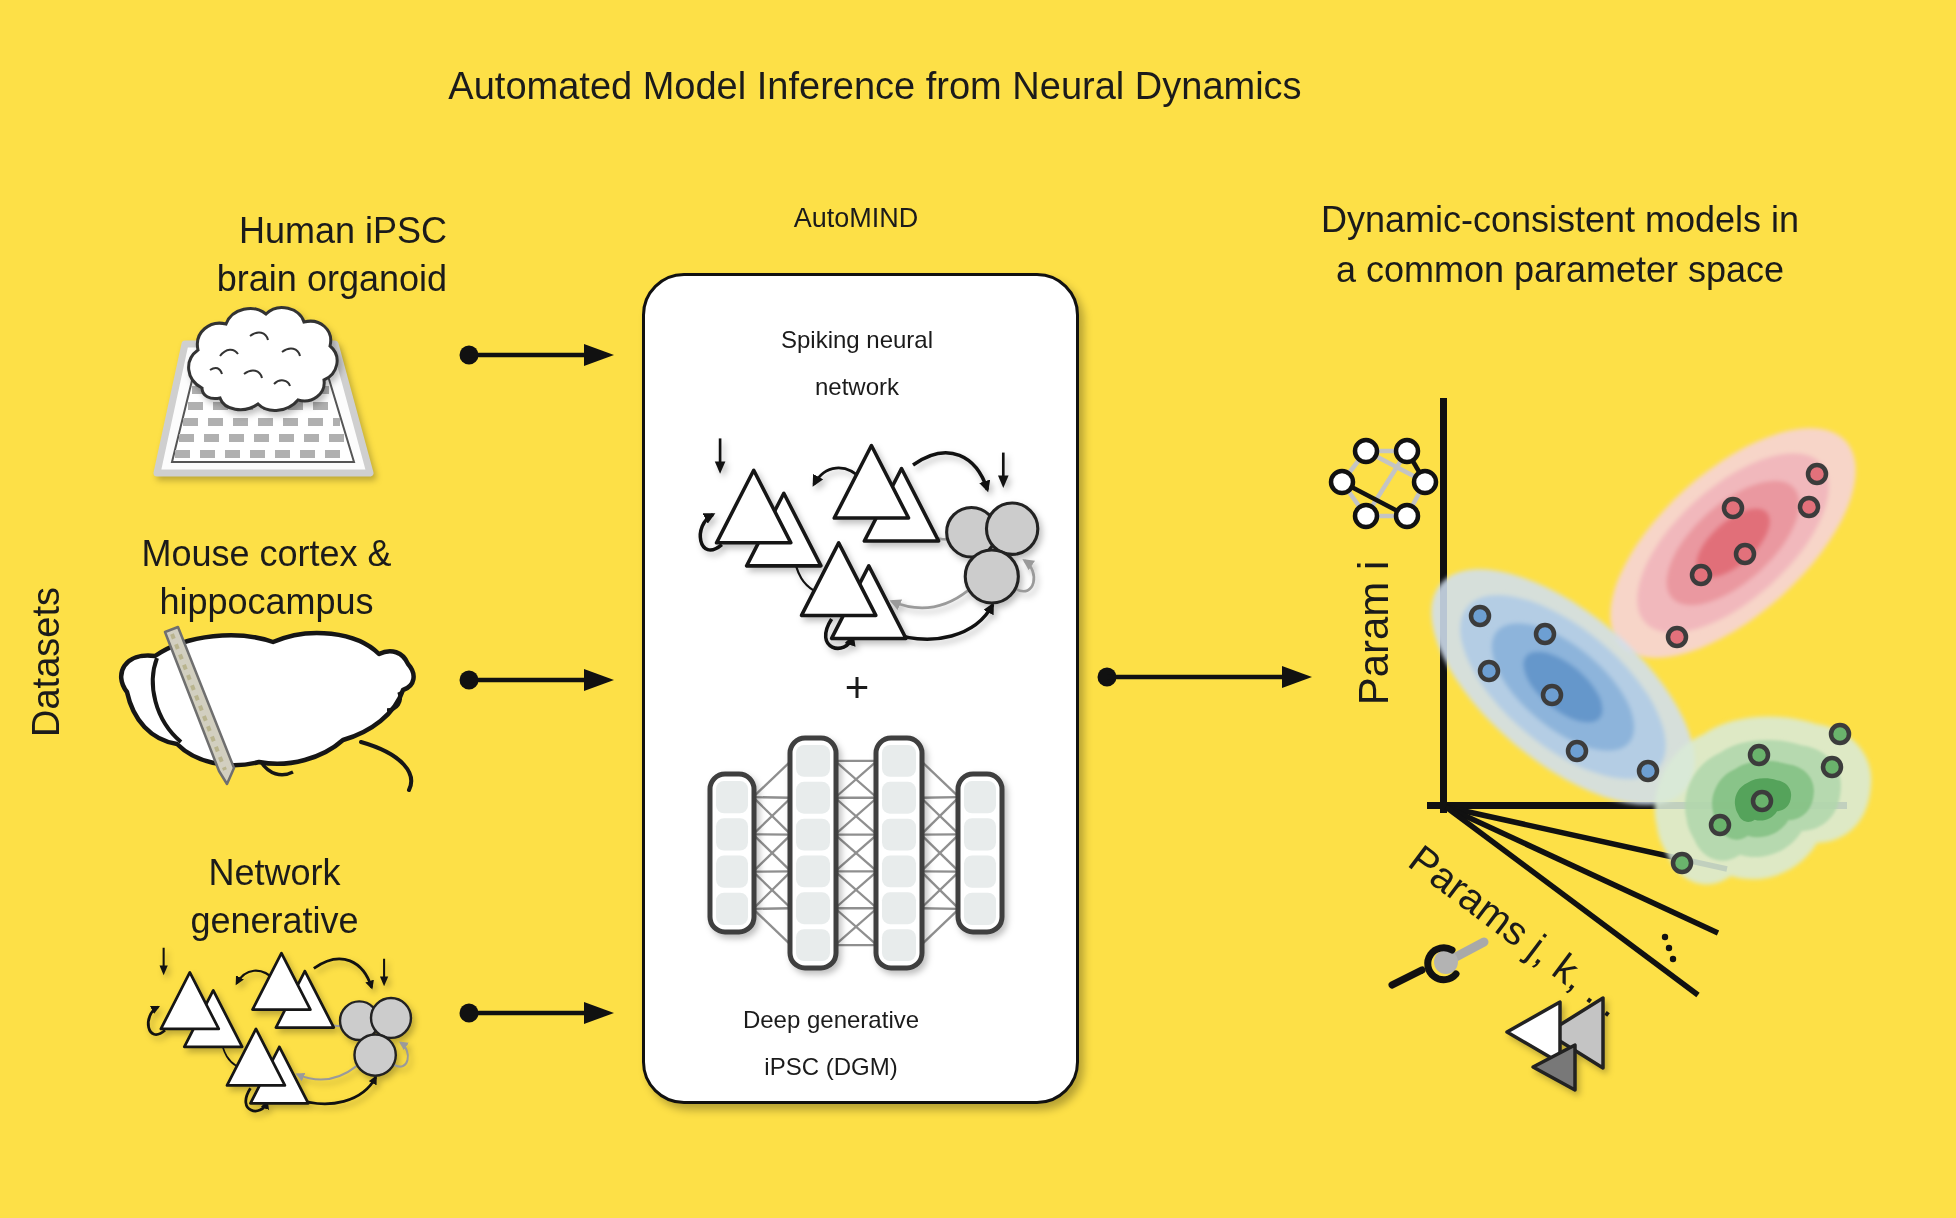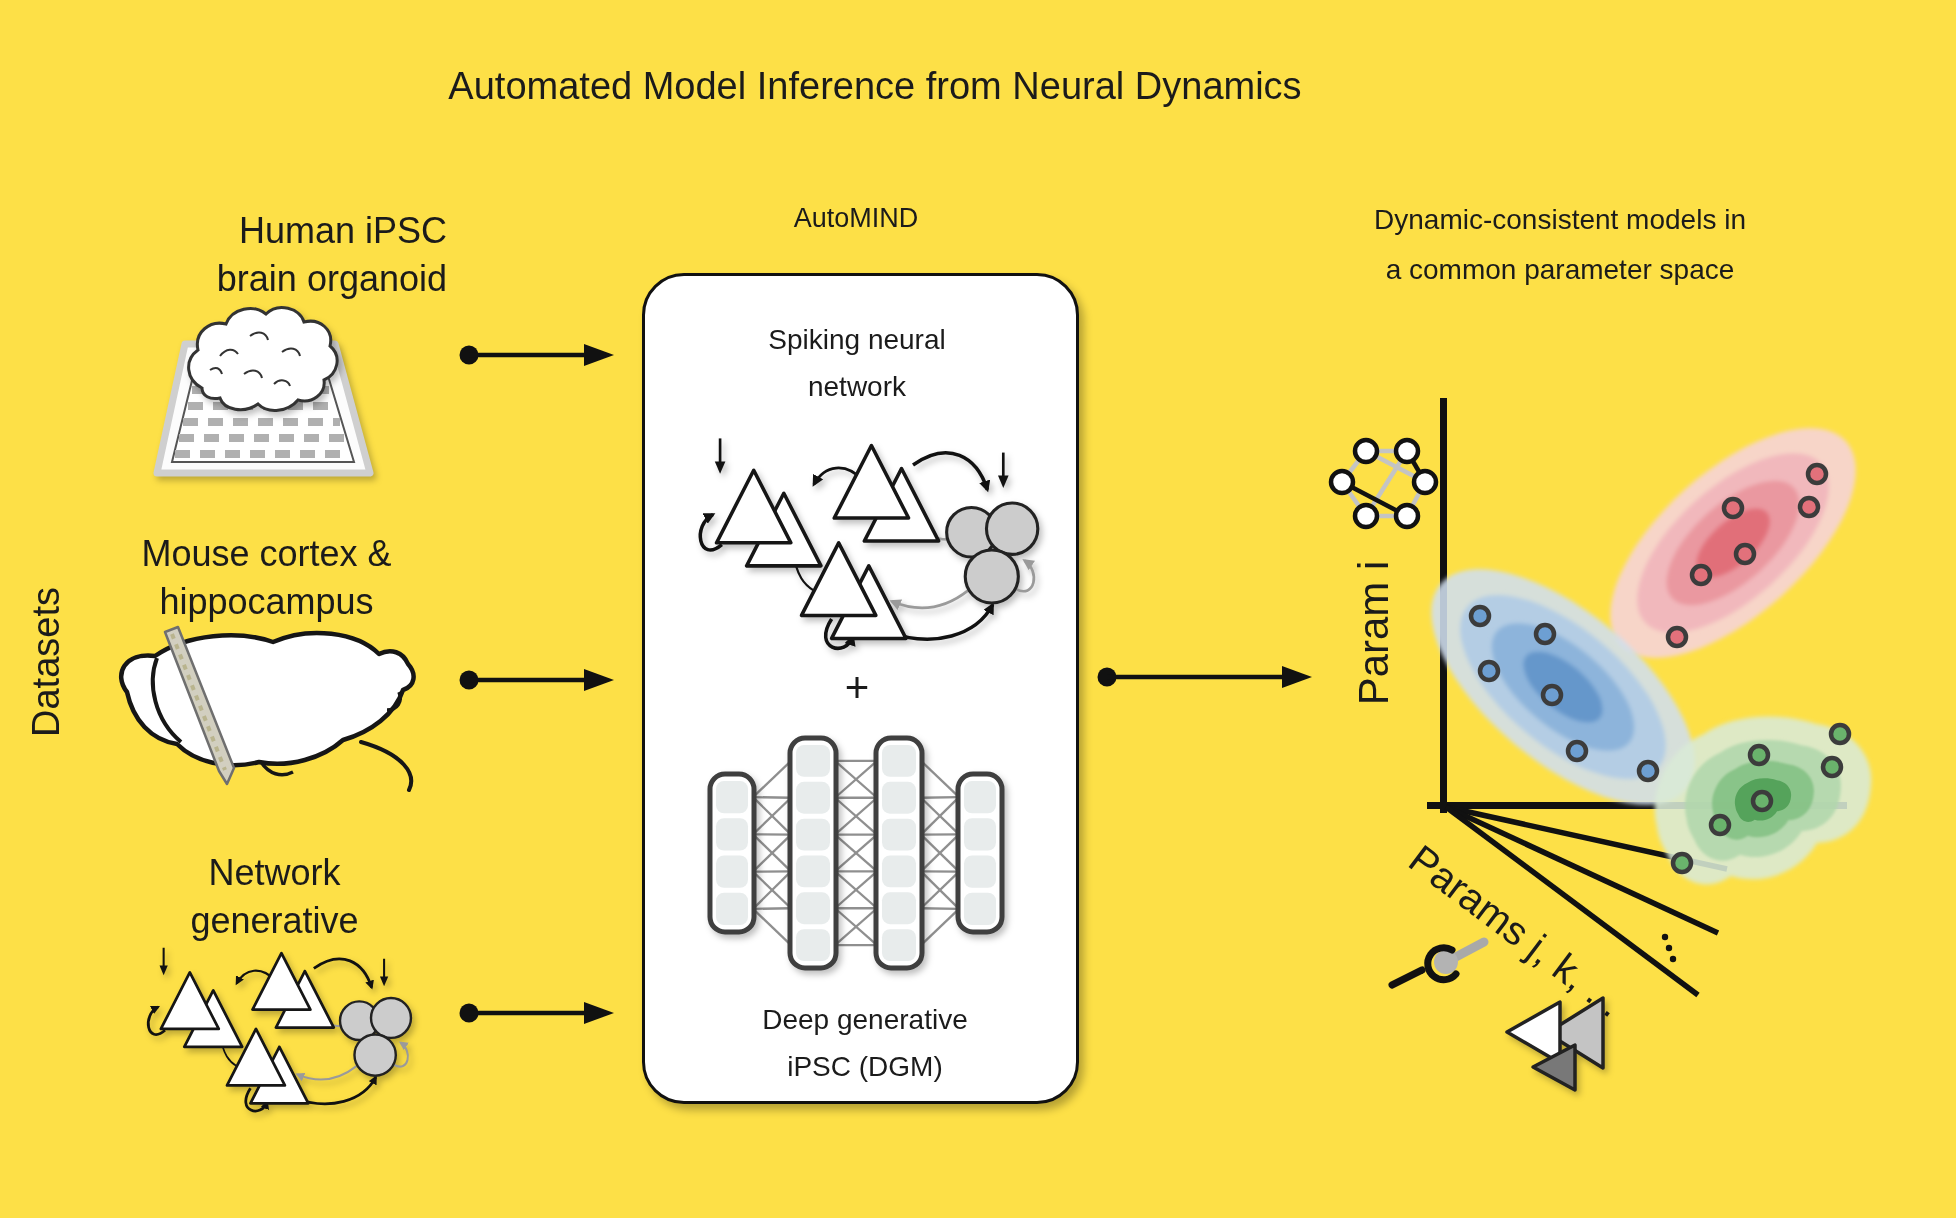--- a/index.html
+++ b/index.html
@@ -3,22 +3,22 @@
 <meta charset="utf-8">
 <style>
   html,body{margin:0;padding:0;background:#ffffff;}
   .canvas{position:relative;width:1956px;height:1218px;background:#fde047;overflow:hidden;
           font-family:"Liberation Sans",sans-serif;color:#1b1b1b;}
   .abs{position:absolute;}
   .txt{position:absolute;text-align:center;color:#1b1b1b;white-space:nowrap;}
   .fig-title{font-size:38px;}
   .sec-title{font-size:27px;}
   .lbl{font-size:36px;line-height:48px;}
-  .lbl2{font-size:28px;line-height:47px;}
-  .right-title{font-size:28px;line-height:50px;}
+  .lbl2{font-size:24px;line-height:47px;}
+  .right-title{font-size:36px;line-height:50px;}
   .plus{font-size:42px;}
   .rot-left{transform:rotate(-90deg);transform-origin:center center;font-size:38px;}
   .automind-box{position:absolute;left:642px;top:273px;width:431px;height:825px;
                 border:3.5px solid #111;border-radius:42px;background:#fff;
                 box-shadow:5px 6px 9px rgba(0,0,0,0.28);}
   .shadow-soft{filter:drop-shadow(3px 4px 3px rgba(0,0,0,0.25));}
   .axis-label{font-family:"Liberation Sans",sans-serif;fill:#1b1b1b;}
   svg{overflow:visible;}
 </style>
 </head>
@@ -229,21 +229,21 @@
         </g>
         <g class="shadow-soft">
           <rect x="252" y="38" width="44" height="158" rx="15" fill="#ffffff" stroke="#3f3f3f" stroke-width="5"></rect>
           <rect x="258" y="45" width="32" height="32.25" rx="8" fill="#e8ecec"></rect>
           <rect x="258" y="82.25" width="32" height="32.25" rx="8" fill="#e8ecec"></rect>
           <rect x="258" y="119.5" width="32" height="32.25" rx="8" fill="#e8ecec"></rect>
           <rect x="258" y="156.75" width="32" height="32.25" rx="8" fill="#e8ecec"></rect>
         </g>
       </g>
   </svg>
-  <div class="txt lbl2" style="left:666px;top:996px;width:398px;text-align:center;">
+  <div class="txt lbl2" style="left:632px;top:996px;width:398px;text-align:center;">
     <div>Deep generative</div>
     <div>iPSC (DGM)</div>
   </div>
 
   <div class="txt right-title" style="left:1230px;top:195px;width:660px;">
     <div>Dynamic-consistent models in</div>
     <div>a common parameter space</div>
   </div>
 
   <svg class="abs" style="left:1300px;top:330px" width="656" height="830" viewBox="0 0 656 830">

